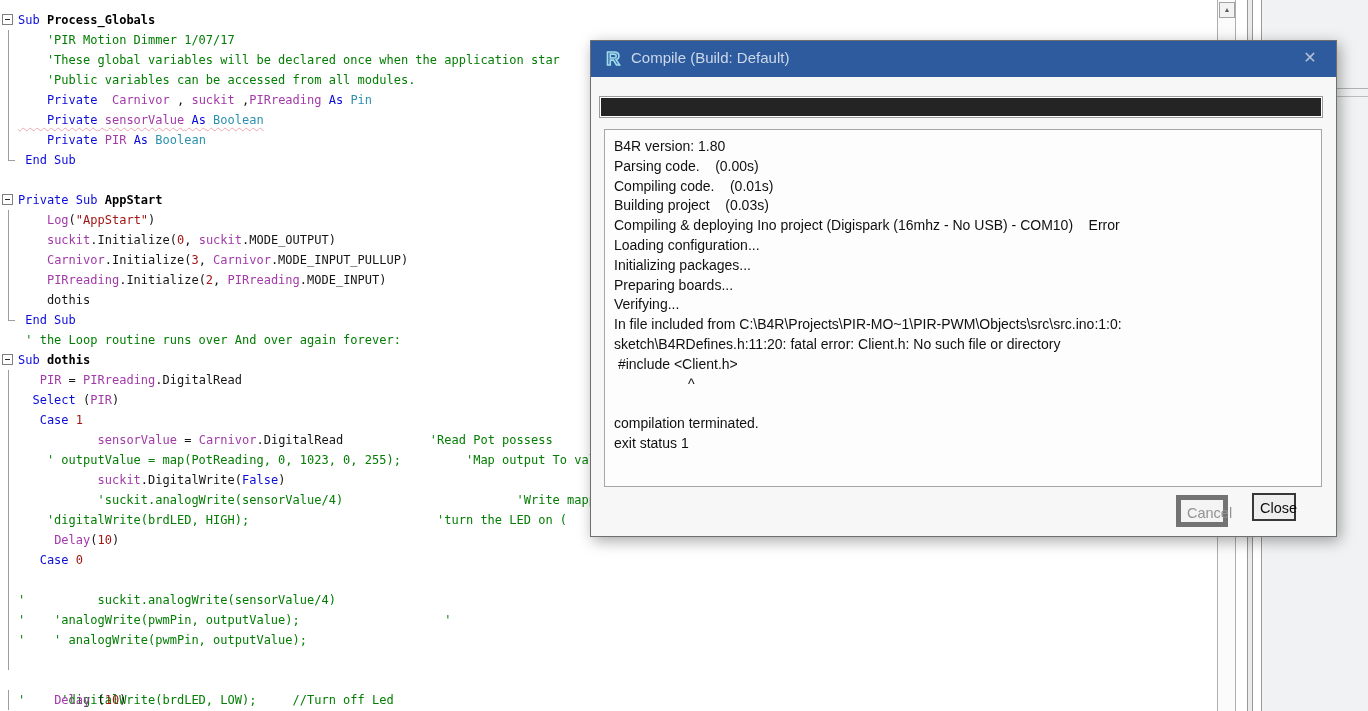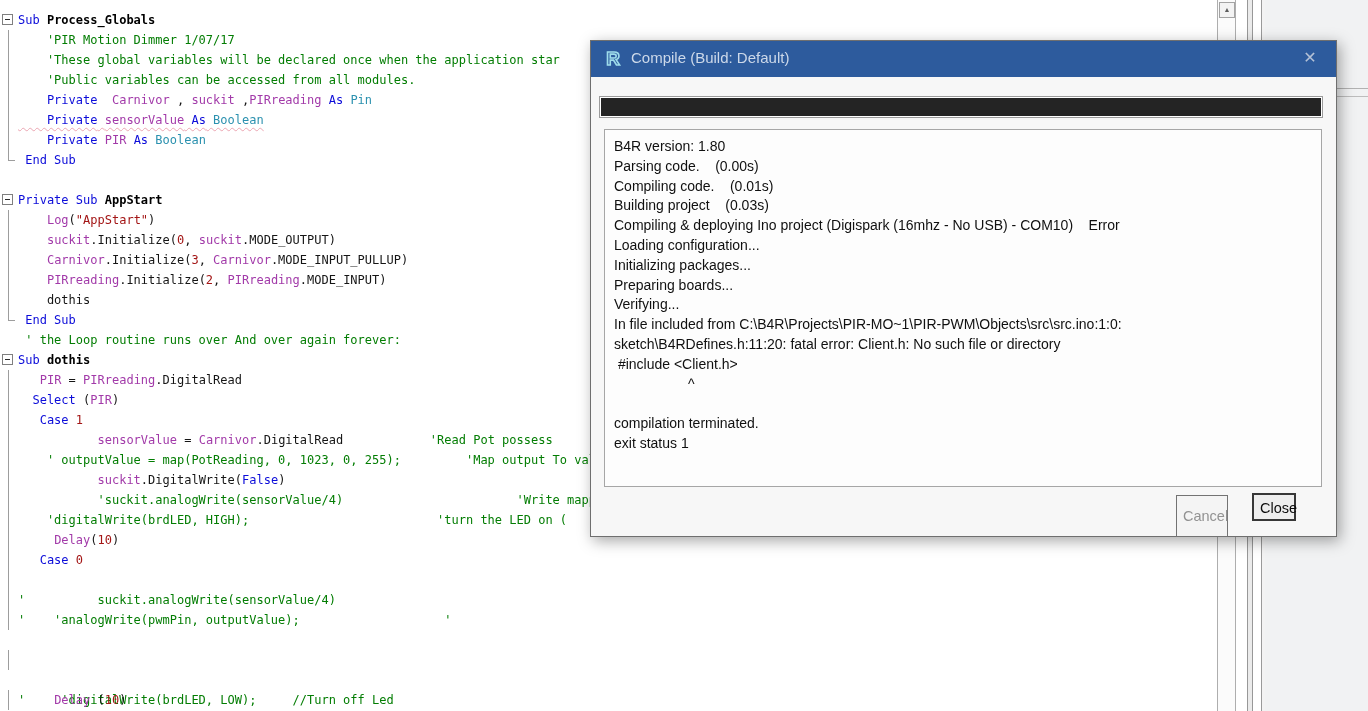--- a/index.html
+++ b/index.html
@@ -55,22 +55,22 @@
   #close-x{position:absolute;right:16px;top:7px;width:20px;height:20px;color:#b4c1d6;
            font-size:16px;line-height:20px;text-align:center;}
   #progress{position:absolute;left:8px;top:55px;width:724px;height:22px;background:#fff;
             border:1px solid #9b9b9b;box-sizing:border-box;padding:1px;}
   #progress .fill{width:100%;height:100%;background:#242424;}
   #log{position:absolute;left:13px;top:88px;width:718px;height:358px;background:#fdfdfd;
        border:1px solid #a6a6a6;box-sizing:border-box;padding:7px 9px;overflow:hidden;
        font-size:14px;line-height:19.8px;color:#101010;white-space:pre;}
   .btn{position:absolute;box-sizing:border-box;text-align:center;font-size:14.5px;
        font-family:"Liberation Sans",sans-serif;}
-  #btn-cancel{left:585px;top:454px;width:52px;height:42px;background:#f4f4f4;
-              border:1px solid #737373;color:#929292;line-height:24px;}
+  #btn-cancel{left:585px;top:454px;width:52px;height:32px;background:#f4f4f4;
+              border:5px solid #737373;color:#929292;line-height:24px;}
   #btn-close{left:661px;top:452px;width:44px;height:28px;background:#eeeeee;
              border:2px solid #373737;color:#0c0c0c;line-height:24px;}
 </style>
 </head>
 <body>
 
 <div id="editor">
     <div class="cl" style="top: 10px; text-align: center;"><span class="gut g-box"><span class="fold"></span></span><span class="txt"><span class="tk-k">Sub </span><span class="tk-b">Process_Globals</span></span></div>
     <div class="cl" style="top: 30px;"><span class="gut g-line"></span><span class="txt"><span class="tk-c">    'PIR Motion Dimmer 1/07/17</span></span></div>
     <div class="cl" style="top: 50px;"><span class="gut g-line"></span><span class="txt"><span class="tk-c">    'These global variables will be declared once when the application star</span></span></div>
@@ -95,20 +95,21 @@
     <div class="cl" style="top: 430px;"><span class="gut g-line"></span><span class="txt"><span class="tk-p">           </span><span class="tk-v">sensorValue</span><span class="tk-p"> = </span><span class="tk-v">Carnivor</span><span class="tk-p">.DigitalRead</span><span class="tk-p">            </span><span class="tk-c">'Read Pot possess</span></span></div>
     <div class="cl" style="top: 450px;"><span class="gut g-line"></span><span class="txt"><span class="tk-c">    ' outputValue = map(PotReading, 0, 1023, 0, 255);         'Map output To valu</span></span></div>
     <div class="cl" style="top: 470px;"><span class="gut g-line"></span><span class="txt"><span class="tk-p">           </span><span class="tk-v">suckit</span><span class="tk-p">.DigitalWrite(</span><span class="tk-k">False</span><span class="tk-p">)</span></span></div>
     <div class="cl" style="top: 490px;"><span class="gut g-line"></span><span class="txt"><span class="tk-c">           'suckit.analogWrite(sensorValue/4)                        'Write mappe</span></span></div>
     <div class="cl" style="top: 510px;"><span class="gut g-line"></span><span class="txt"><span class="tk-c">    'digitalWrite(brdLED, HIGH);                          'turn the LED on (</span></span></div>
     <div class="cl" style="top: 530px;"><span class="gut g-line"></span><span class="txt"><span class="tk-p">     </span><span class="tk-v">Delay</span><span class="tk-p">(</span><span class="tk-n">10</span><span class="tk-p">)</span></span></div>
     <div class="cl" style="top: 550px;"><span class="gut g-line"></span><span class="txt"><span class="tk-k">   Case </span><span class="tk-n">0</span></span></div>
     <div class="cl" style="top: 570px;"><span class="gut g-line"></span></div>
     <div class="cl" style="top: 590px;"><span class="gut g-line"></span><span class="txt"><span class="tk-c">'          suckit.analogWrite(sensorValue/4)</span></span></div>
     <div class="cl" style="top: 610px;"><span class="gut g-line"></span><span class="txt"><span class="tk-c">'    'analogWrite(pwmPin, outputValue);                    '</span></span></div>
+    <div class="cl" style="top: 630px;"><span class="gut g-line"></span><span class="txt"><span class="tk-c">'    ' analogWrite(pwmPin, outputValue);</span></span></div>
     <div class="cl" style="top: 650px;"><span class="gut g-line"></span></div>
     <div class="cl" style="top: 690px; padding-left: 8px;"><span class="gut g-line"></span><span class="txt"><span class="tk-c">'     'digitalWrite(brdLED, LOW);     //Turn off Led</span></span></div>
     <div class="cl" style="top: 690px;"><span class="gut g-line"></span><span class="txt"><span class="tk-p">     </span><span class="tk-v">Delay</span><span class="tk-p"> (</span><span class="tk-n">10</span><span class="tk-p">)</span></span></div>
   </div>
 
 <div id="scroll-track"></div>
 <div id="scroll-up">▲</div>
 <div id="vband1"></div>
 <div id="vband2"></div>
 <div id="right-gray"></div>

